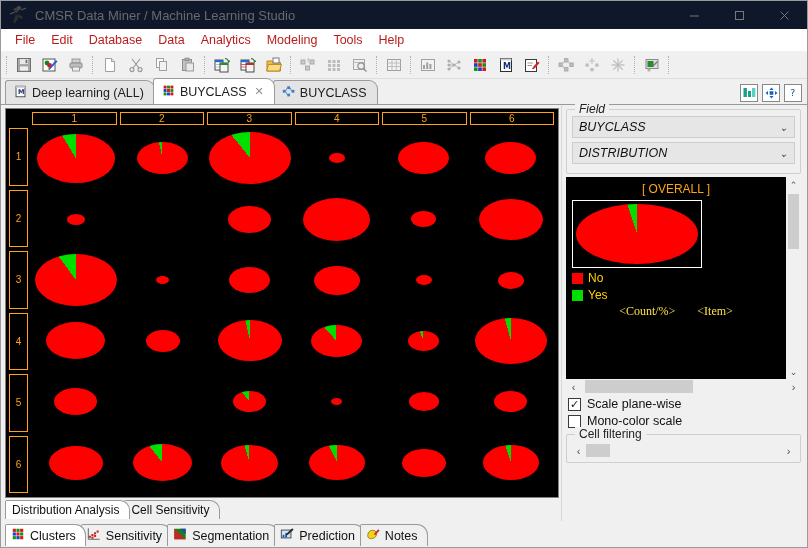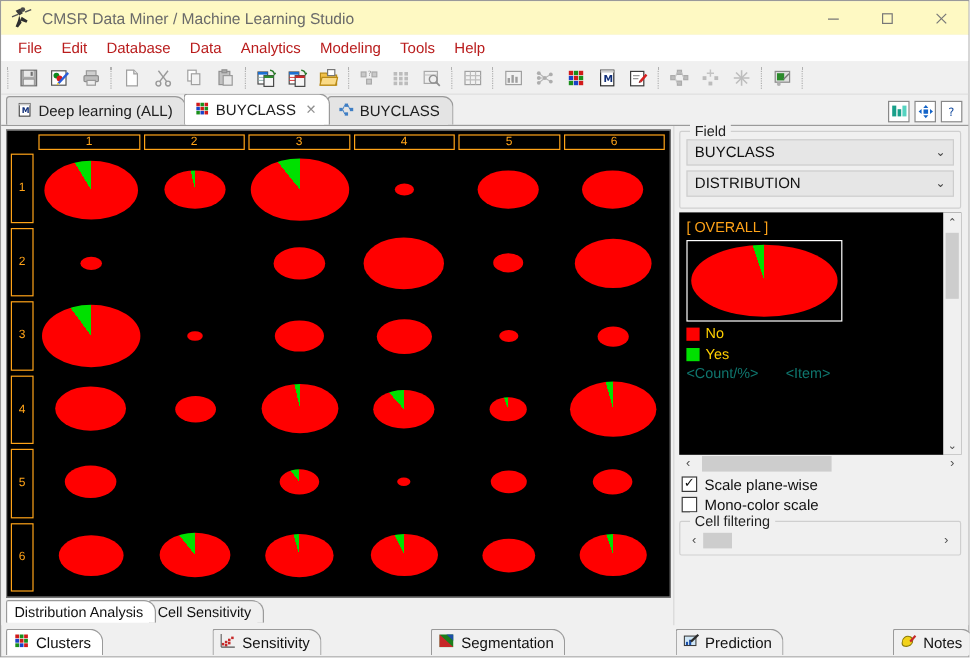--- a/index.html
+++ b/index.html
@@ -13,21 +13,21 @@
   #app {
     width: 808px; height: 548px;
     position: relative;
     background: #f0f0f0;
     border: 1px solid #9a9a9a;
     display: flex; flex-direction: column;
   }
 
   
   .titlebar {
-    height: 28px; background: #fef9c3;
+    height: 28px; background: #0f172a;
     display: flex; align-items: center;
     flex: 0 0 28px;
   }
   .title-icon { width: 22px; height: 20px; margin-left: 6px; position: relative; flex: 0 0 22px; }
   .title-text { margin-left: 6px; color: #6a6a6a; font-size: 13px; }
   .win-btns { margin-left: auto; display: flex; height: 28px; }
   .win-btn {
     width: 45px; height: 28px; display: flex;
     align-items: center; justify-content: center;
     color: #777; font-size: 13px;
@@ -150,37 +150,37 @@
   .combo {
     height: 22px; background: #e6e6e6; border: 1px solid #cdcdcd;
     display: flex; align-items: center; padding: 0 6px;
     font-size: 12.5px; color: #111; margin-bottom: 4px;
   }
   .combo .caret { margin-left: auto; color: #444; font-size: 10px; }
   .detail-box {
     flex: 1 1 auto; background: #000; display: flex; min-height: 0;
     border: 0; position: relative;
   }
-  .detail-inner { flex: 1 1 auto; padding: 5px 6px; overflow: hidden; color: #ffb020; }
+  .detail-inner { flex: 1 1 auto; padding: 5px 6px; overflow: hidden; color: #ffb020; text-align: center; }
   .dv-scroll {
     flex: 0 0 15px; background: #f0f0f0; display: flex;
     flex-direction: column; align-items: center;
   }
   .dv-arrow { height: 15px; width: 15px; display:flex; align-items:center;
               justify-content:center; color:#505050; font-size: 9px; }
   .dv-thumb { width: 11px; background: #cdcdcd; }
   .ov-label { color: #ffa318; font-size: 12px; margin-bottom: 4px; }
   .ov-pie-box { border: 1px solid #ffffff; width: 130px; height: 68px;
                 display:flex; align-items:center; justify-content:center; }
   .legend-row { display: flex; align-items: center; gap: 5px; margin-top: 3px;
                 color: #ffd000; font-size: 12px; }
   .legend-sw { width: 11px; height: 11px; display:inline-block; }
   .stats-title { color: #ffa318; font-size: 12px; margin-top: 7px; }
-  .stats-line { color: #0f766e; font-size: 12px; margin-top: 2px;
-                font-family: Liberation Sans, sans-serif; }
+  .stats-line { color: #fde047; font-size: 12px; margin-top: 2px;
+                font-family: Liberation Serif, serif; }
   .hscroll { height: 15px; display: flex; align-items: center; background: #f0f0f0; }
   .hs-arrow { width: 15px; text-align: center; color: #505050; font-size: 11px; }
   .hs-track { flex: 1 1 auto; height: 15px; position: relative; }
   .hs-thumb { position: absolute; top: 1px; height: 13px; background: #cdcdcd; }
   .chk-row { display: flex; align-items: center; gap: 6px; margin: 3px 0 0 2px;
              font-size: 12.5px; color: #111; }
   .chk {
     width: 13px; height: 13px; border: 1px solid #3a3a3a; background: #fff;
     display: flex; align-items: center; justify-content: center;
     font-size: 11px; color: #111; line-height: 1;
@@ -685,21 +685,21 @@
           <span>Distribution Analysis</span>
         </div>
         <div class="sub-tab">
           <span>Cell Sensitivity</span>
         </div>
       </div>
     </div>
 
     <div class="right-pane">
 
-      <div class="group" style="">
+      <div class="group" style="font-style:italic;">
         <span class="legend-lbl">Field</span>
         <div class="combo">
           <span>BUYCLASS</span>
           <span class="caret">⌄</span>
         </div>
         <div class="combo" style="margin-bottom:3px;">
           <span>DISTRIBUTION</span>
           <span class="caret">⌄</span>
         </div>
       </div>
@@ -757,21 +757,21 @@
             <div class="hs-thumb" style="left:0;width:24px;"></div>
           </div>
           <div class="hs-arrow">›</div>
         </div>
       </div>
 
       <div style="flex:1 1 auto;"></div>
     </div>
   </div>
 
-  <div class="bot-tabs" style="padding-left:4px;justify-content:space-between;">
+  <div class="bot-tabs" style="padding-left:4px;">
     <div class="bot-tab active">
       <span>
         <svg width="14" height="14" viewBox="0 0 16 16">
           <rect x="2" y="2" width="3.6" height="3.6" fill="#d11a1a"></rect>
             <rect x="6.2" y="2" width="3.6" height="3.6" fill="#1a8f1a"></rect>
             <rect x="10.4" y="2" width="3.6" height="3.6" fill="#d11a1a"></rect>
           <rect x="2" y="6.2" width="3.6" height="3.6" fill="#1a42c8"></rect>
             <rect x="6.2" y="6.2" width="3.6" height="3.6" fill="#d11a1a"></rect>
             <rect x="10.4" y="6.2" width="3.6" height="3.6" fill="#1a8f1a"></rect>
           <rect x="2" y="10.4" width="3.6" height="3.6" fill="#1a8f1a"></rect>

